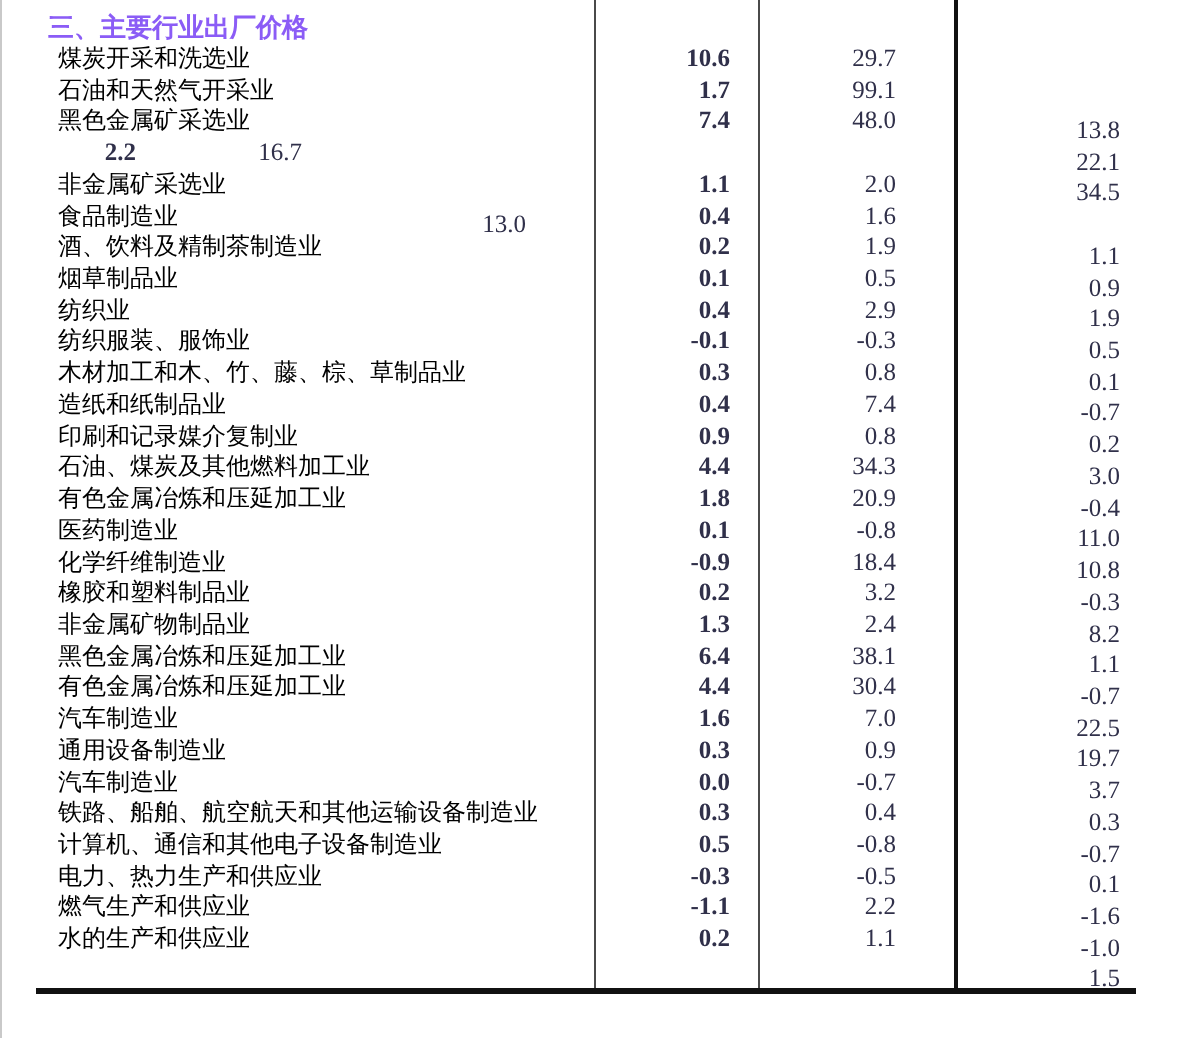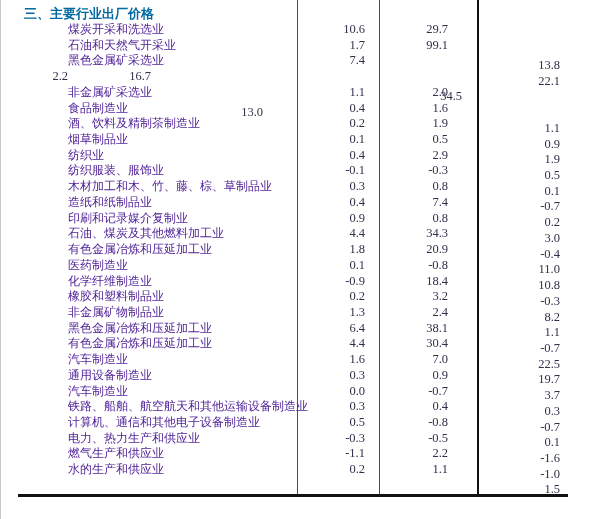--- a/index.html
+++ b/index.html
@@ -19,43 +19,43 @@
   .vline-1 { left:297px; width:1px; }
   .vline-2 { left:379px; width:1px; }
   .vline-3 { left:477px; width:2px; background:#111111; }
   .bottom-rule {
     position:absolute; left:18px; top:494px;
     width:550px; height:3px; background:#111111;
   }
   .section-title {
     position:absolute; left:24px; top:5px;
     font-size:13px; font-weight:bold;
-    color:#0369a1;
+    color:#8b5cf6;
     white-space:nowrap;
   }
   .rows {
     position:absolute; left:0; top:22px; width:600px;
   }
   .row {
     display:flex;
     height:15.73px; line-height:15.8px;
     font-size:12px;
   }
   .cell { box-sizing:border-box; white-space:nowrap; overflow:visible; }
   .cell-name {
-    width:297px; padding-left:68px;
-    color:#4c1d95;
+    width:297px; padding-left:29px;
+    color:#000000;
   }
   .cell-num {
     text-align:right;
     font-family:"Liberation Serif", serif;
     font-size:12.5px;
     color:#30304a;
   }
-  .cell-v1 { width:73px;  padding-right:5px; }
+  .cell-v1 { width:73px;  padding-right:5px;font-weight:bold; }
   .cell-v2 { width:98px;  padding-right:20px; }
   .cell-v3 { width:122px; padding-right:30px;margin-top:36px; }
 </style>
 </head>
 <body>
 
 <div class="page">
   <div class="edge-border"></div>
 
   <div class="section-title">三、主要行业出厂价格</div>
@@ -69,20 +69,21 @@
       </div>
       <div class="row">
         <div class="cell cell-name">石油和天然气开采业</div>
         <div class="cell cell-num cell-v1">1.7</div>
         <div class="cell cell-num cell-v2">99.1</div>
         <div class="cell cell-num cell-v3">22.1</div>
       </div>
       <div class="row">
         <div class="cell cell-name">黑色金属矿采选业</div>
         <div class="cell cell-num cell-v1">7.4</div>
+        <div class="cell cell-num cell-v2">48.0</div>
         <div class="cell cell-num cell-v3">34.5</div>
       </div>
       <div class="row">
         <div class="cell cell-num cell-v1">2.2</div>
         <div class="cell cell-num cell-v2">16.7</div>
         <div class="cell cell-num cell-v3">13.0</div>
       </div>
       <div class="row">
         <div class="cell cell-name">非金属矿采选业</div>
         <div class="cell cell-num cell-v1">1.1</div>

